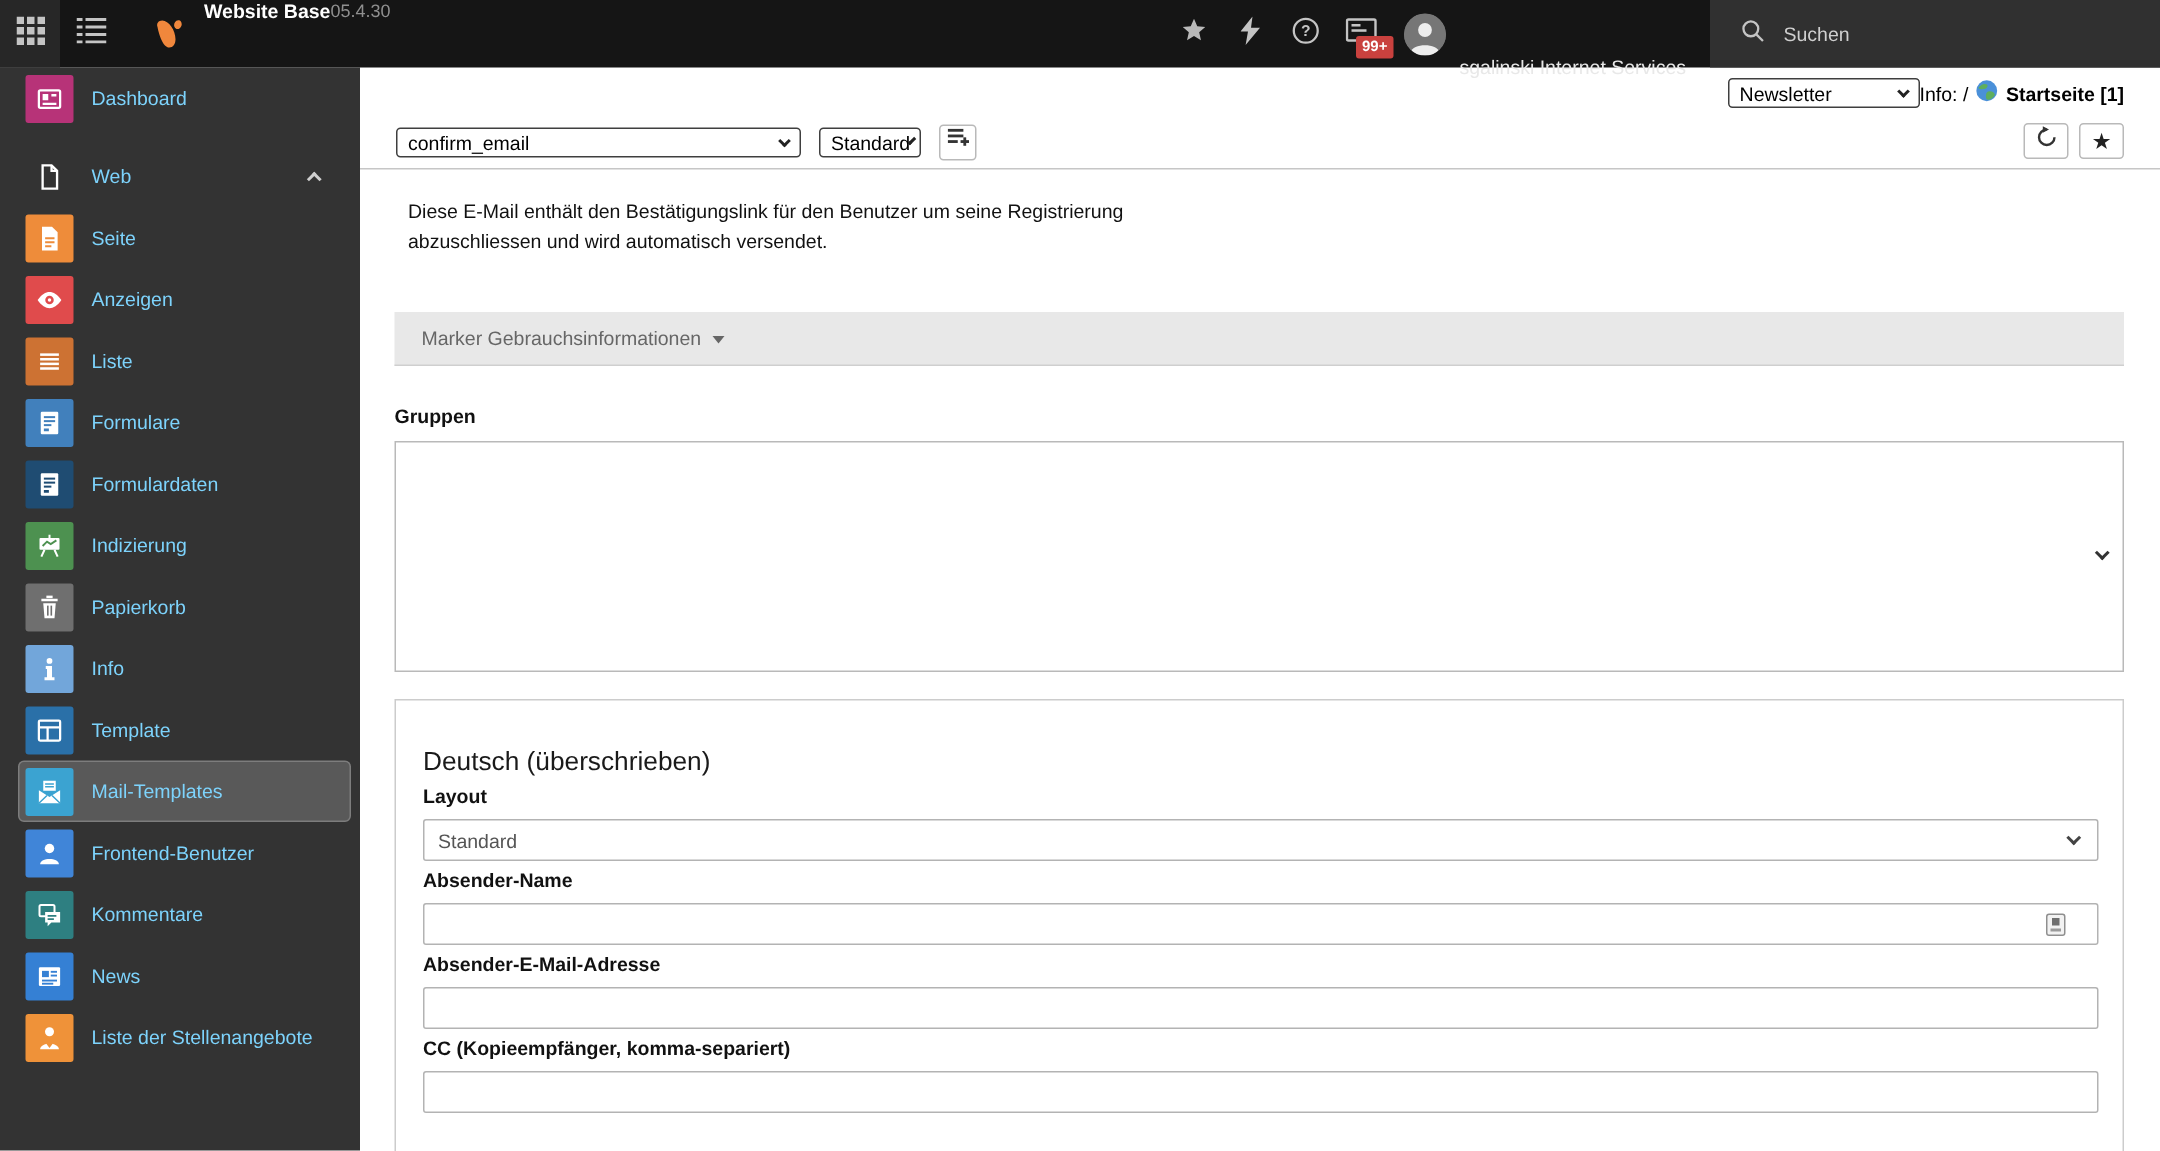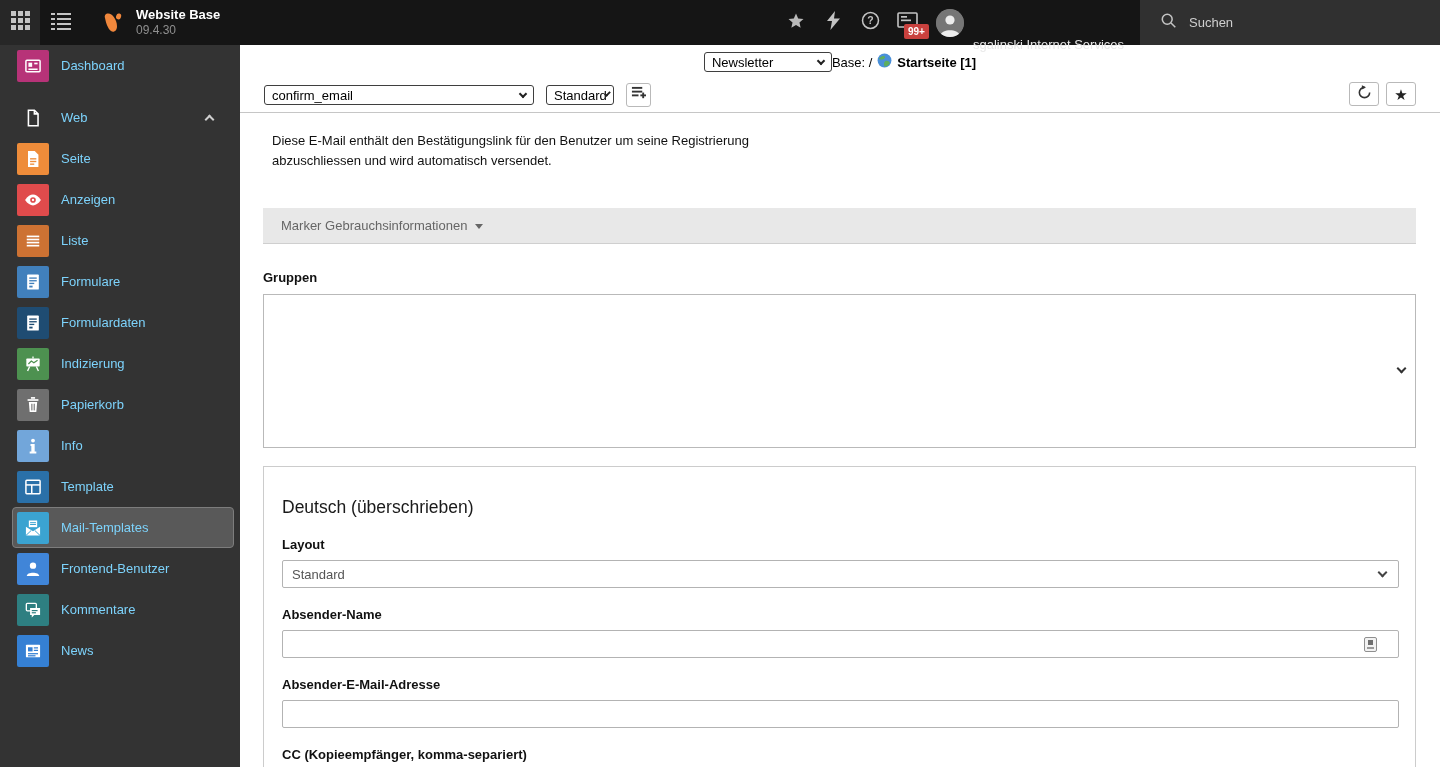--- a/index.html
+++ b/index.html
@@ -5,21 +5,21 @@
   html,body{margin:0;padding:0;width:1440px;height:767px;overflow:hidden;
     font-family:"Liberation Sans","DejaVu Sans",sans-serif;background:#fff;}
   *{box-sizing:border-box;}
 
   
   .topbar{position:absolute;left:0;top:0;width:1440px;height:45px;background:#151515;
     display:flex;align-items:stretch;color:#cfcfcf;z-index:10;}
   .tb-grid{width:40px;display:flex;align-items:center;justify-content:center;background:#272727;cursor:pointer;}
   .tb-burger{width:42px;display:flex;align-items:center;justify-content:center;cursor:pointer;}
   .tb-logo{display:flex;align-items:center;margin-left:16px;}
-  .tb-title{margin-left:10px;display:flex;flex-direction:column;justify-content:center;line-height:1.25;}
+  .tb-title{margin-left:10px;display:flex;justify-content:center;line-height:1.25;}
   .tb-title .t{font-size:13px;font-weight:bold;color:#fff;}
   .tb-title .v{font-size:12px;color:#8f8f8f;}
   .tb-right{margin-left:auto;display:flex;align-items:stretch;}
   .tb-ib{width:37px;display:flex;align-items:center;justify-content:center;position:relative;cursor:pointer;}
   .tb-badge{position:absolute;left:15px;top:24px;background:#c9413e;color:#fff;font-size:10px;
     font-weight:bold;padding:1px 4px;border-radius:2px;line-height:1.3;}
   .tb-user{display:flex;align-items:center;gap:9px;padding:0 16px 0 10px;cursor:pointer;}
   .tb-user .name{font-size:13px;color:#e8e8e8;white-space:nowrap;margin-top:44px;}
   .tb-search{width:300px;background:#303030;display:flex;align-items:center;gap:12px;padding-left:20px;cursor:text;}
   .tb-search .ph{font-size:13px;color:#cfcfcf;}
@@ -34,21 +34,21 @@
   .sb-icon{width:32px;height:32px;border-radius:2px;flex:0 0 32px;display:flex;align-items:center;justify-content:center;}
   .sb-icon svg{width:20px;height:20px;display:block;}
   .sb-section .sb-icon svg{width:22px;height:22px;}
   .sb-label{margin-left:12px;font-size:13px;color:#7dd3fc;white-space:nowrap;}
   .chev{width:7px;height:7px;border-right:2px solid #cfcfcf;border-bottom:2px solid #cfcfcf;display:inline-block;}
   .chev.up{transform:rotate(-135deg);margin-left:auto;margin-right:14px;margin-top:4px;}
 
   
   .content{position:absolute;left:240px;top:45px;width:1200px;height:722px;background:#fff;}
   .docheader{position:relative;padding:7px 24px 0 24px;height:68px;border-bottom:1px solid #c6c6c6;}
-  .dh-row1{display:flex;align-items:center;justify-content:center;}
+  .dh-row1{display:flex;align-items:center;justify-content:flex-end;}
   .dh-row2{display:flex;align-items:center;margin-top:11px;gap:12px;}
 
   .nselect{display:inline-flex;align-items:center;justify-content:space-between;height:20px;
     background:#fff;border:1px solid #3f3f3f;border-radius:3px;padding:0 7px;font-size:13px;color:#000;cursor:pointer;}
   .nselect .chev{border-color:#222;width:6px;height:6px;margin-top:-3px;transform:rotate(45deg);}
   .w-newsletter{width:128px;}
   .w-template{width:270px;}
   .w-lang{width:68px;}
 
   .icon-btn{width:25px;height:24px;border:1px solid #b9b9b9;border-radius:3px;background:#fff;
@@ -66,21 +66,21 @@
   .marker-bar .lbl{font-size:13px;color:#666;}
   .caret-down{width:0;height:0;border-left:4px solid transparent;border-right:4px solid transparent;
     border-top:5px solid #666;margin-left:8px;margin-top:2px;}
 
   .group-label{margin-top:26px;font-size:13px;font-weight:bold;color:#111;}
   .group-box{margin-top:9px;height:154px;border:1px solid #b9b9b9;background:#fff;position:relative;}
   .group-box .chev{border-color:#333;position:absolute;right:10px;top:50%;margin-top:-6px;transform:rotate(45deg);}
 
   .panel{margin-top:18px;border:1px solid #ccc;background:#fff;padding:12px 16px 40px 18px;height:1000px;}
   .panel-heading{font-size:17.5px;color:#1a1a1a;margin:18px 0 4px 0;}
-  .form-group{margin-top:19px;}
+  .form-group{margin-top:5px;}
   .form-label{font-size:13px;font-weight:bold;color:#111;margin-bottom:8px;}
   .t3-select{height:28px;border:1px solid #b3b3b3;border-radius:2px;background:#fff;display:flex;
     align-items:center;justify-content:space-between;padding:0 12px 0 9px;cursor:pointer;}
   .t3-select .val{font-size:13px;color:#555;}
   .t3-select .chev{border-color:#444;margin-top:-3px;transform:rotate(45deg);}
   .input-wrap{position:relative;}
   .form-input{width:100%;height:28px;border:1px solid #b3b3b3;border-radius:2px;background:#fff;
     font-size:13px;color:#333;padding:0 9px;font-family:inherit;}
   .picker{position:absolute;right:22px;top:7px;width:13px;height:15px;border:1px solid #8f8f8f;
     border-radius:2px;background:#f2f2f2;cursor:pointer;}
@@ -125,21 +125,21 @@
     </span>
   </div>
   <div class="tb-logo">
     <svg width="28" height="28" viewBox="0 0 28 28">
       <path d="M7,9 C6.2,6.5 7.6,4.6 10.2,4.6 C14.4,4.6 19,11 19,17.2 C19,20.6 17.3,22.7 14.9,22.7 C10.8,22.7 8,14.3 7,9 Z" fill="#f0873c"></path>
       <ellipse cx="20.6" cy="7.4" rx="2.5" ry="3" fill="#f0873c" transform="rotate(18 20.6 7.4)"></ellipse>
     </svg>
   </div>
   <div class="tb-title">
     <span class="t">Website Base</span>
-    <span class="v">09.4.30</span>
+    <span class="v">05.4.30</span>
   </div>
 
   <div class="tb-right">
     <div class="tb-ib">
       <span>
         <svg width="18" height="18" viewBox="0 0 24 24">
             <path d="M12 2l2.9 6.6 7.1.7-5.4 4.8 1.6 7L12 17.4 5.8 21l1.6-7L2 9.3l7.1-.7z" fill="#b9b9b9"></path>
           </svg>
       </span>
     </div>
@@ -352,33 +352,43 @@
             <rect x="3.5" y="4.5" width="17" height="15" rx="1" fill="#fff"></rect>
             <rect x="6" y="7.5" width="5.5" height="5" fill="#3580d4"></rect>
             <rect x="13" y="7.5" width="5" height="1.5" fill="#3580d4"></rect>
             <rect x="13" y="10.5" width="5" height="1.5" fill="#3580d4"></rect>
             <rect x="6" y="14.5" width="12" height="1.5" fill="#3580d4"></rect>
             <rect x="6" y="17" width="9" height="1.5" fill="#3580d4"></rect>
           </svg>
         </span>
         <span class="sb-label">News</span>
       </div>
+      <div class="sb-item">
+        <span class="sb-icon" style="background: rgb(239, 146, 57);">
+          <svg viewBox="0 0 24 24">
+            <circle cx="12" cy="7" r="3.6" fill="#fff"></circle>
+            <path d="M4.5 21c0-6 15-6 15 0z" fill="#fff"></path>
+            <path d="M12 13.2l-2.4 3.6 2.4 3.2 2.4-3.2z" fill="#ef9239"></path>
+          </svg>
+        </span>
+        <span class="sb-label">Liste der Stellenangebote</span>
+      </div>
     </div>
 </div>
 
 <div class="content">
 
   <div class="docheader">
     <div class="dh-row1">
       <div class="nselect w-newsletter">
         <span>Newsletter</span>
         <span class="chev"></span>
       </div>
       <div class="breadcrumb">
-        <span>Base: /</span>
+        <span>Info: /</span>
         <span>
           <svg width="15" height="15" viewBox="0 0 16 16">
               <circle cx="8" cy="8" r="7.4" fill="#4a90d9"></circle>
               <path d="M2,6 C4,3.5 6,2.5 8,3.5 C9.5,4.3 8,6.5 6,6.8 C4.5,7 3,7 2,6Z" fill="#5eae5e"></path>
               <path d="M9,8.5 C11.5,8 13.5,9 13.8,11 C12.5,13.5 10,14.8 8,14.3 C7,12.5 7.2,9.2 9,8.5Z" fill="#5eae5e"></path>
             </svg>
         </span>
         <span class="bold">Startseite [1]</span>
       </div>
     </div>

